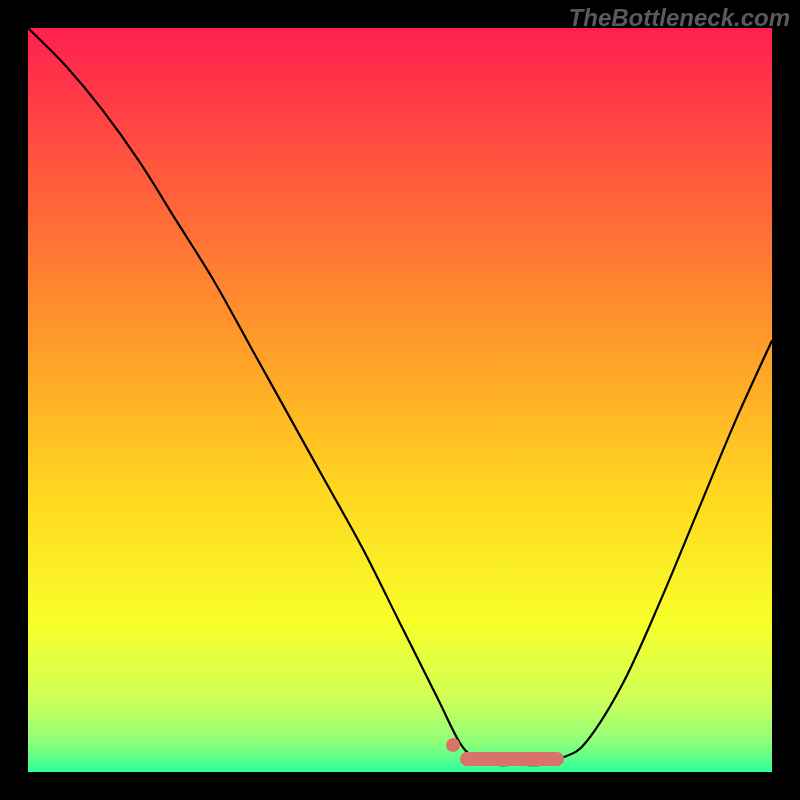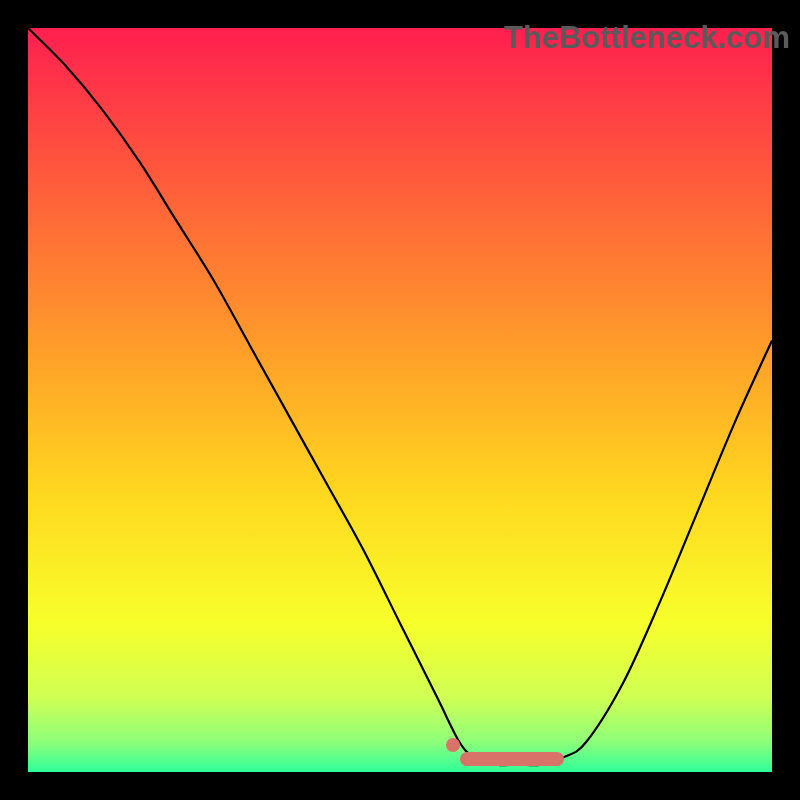--- a/index.html
+++ b/index.html
@@ -1,17 +1,17 @@
 <!DOCTYPE html>
 <html><head>
 <meta charset="utf-8">
 <style>
   * { margin: 0; padding: 0; box-sizing: border-box; }
   body { background: #000; width: 800px; height: 800px; overflow: hidden; position: relative; }
-  .watermark { position: absolute; top: 20px; right: 10px; color: #5a5a5a; font-family: Arial, sans-serif; font-size: 31px; font-weight: bold; z-index: 10; }
+  .watermark { position: absolute; top: 4px; right: 10px; color: #5a5a5a; font-family: Arial, sans-serif; font-size: 24px; font-weight: bold; z-index: 10; font-style: italic; }
   .frame { position: absolute; inset: 0; }
   .inner { position: absolute; top: 28px; left: 28px; right: 28px; bottom: 28px; overflow: hidden; }
   .grad { position: absolute; inset: 0; }
   .curve { position: absolute; inset: 0; }
   .curve svg { width: 100%; height: 100%; display: block; }
   .highlight { position: absolute; height: 14px; background: #d9736a; border-radius: 7px; }
   .dot { position: absolute; width: 14px; height: 14px; background: #d9736a; border-radius: 50%; }
 </style>
 </head>
 <body>

